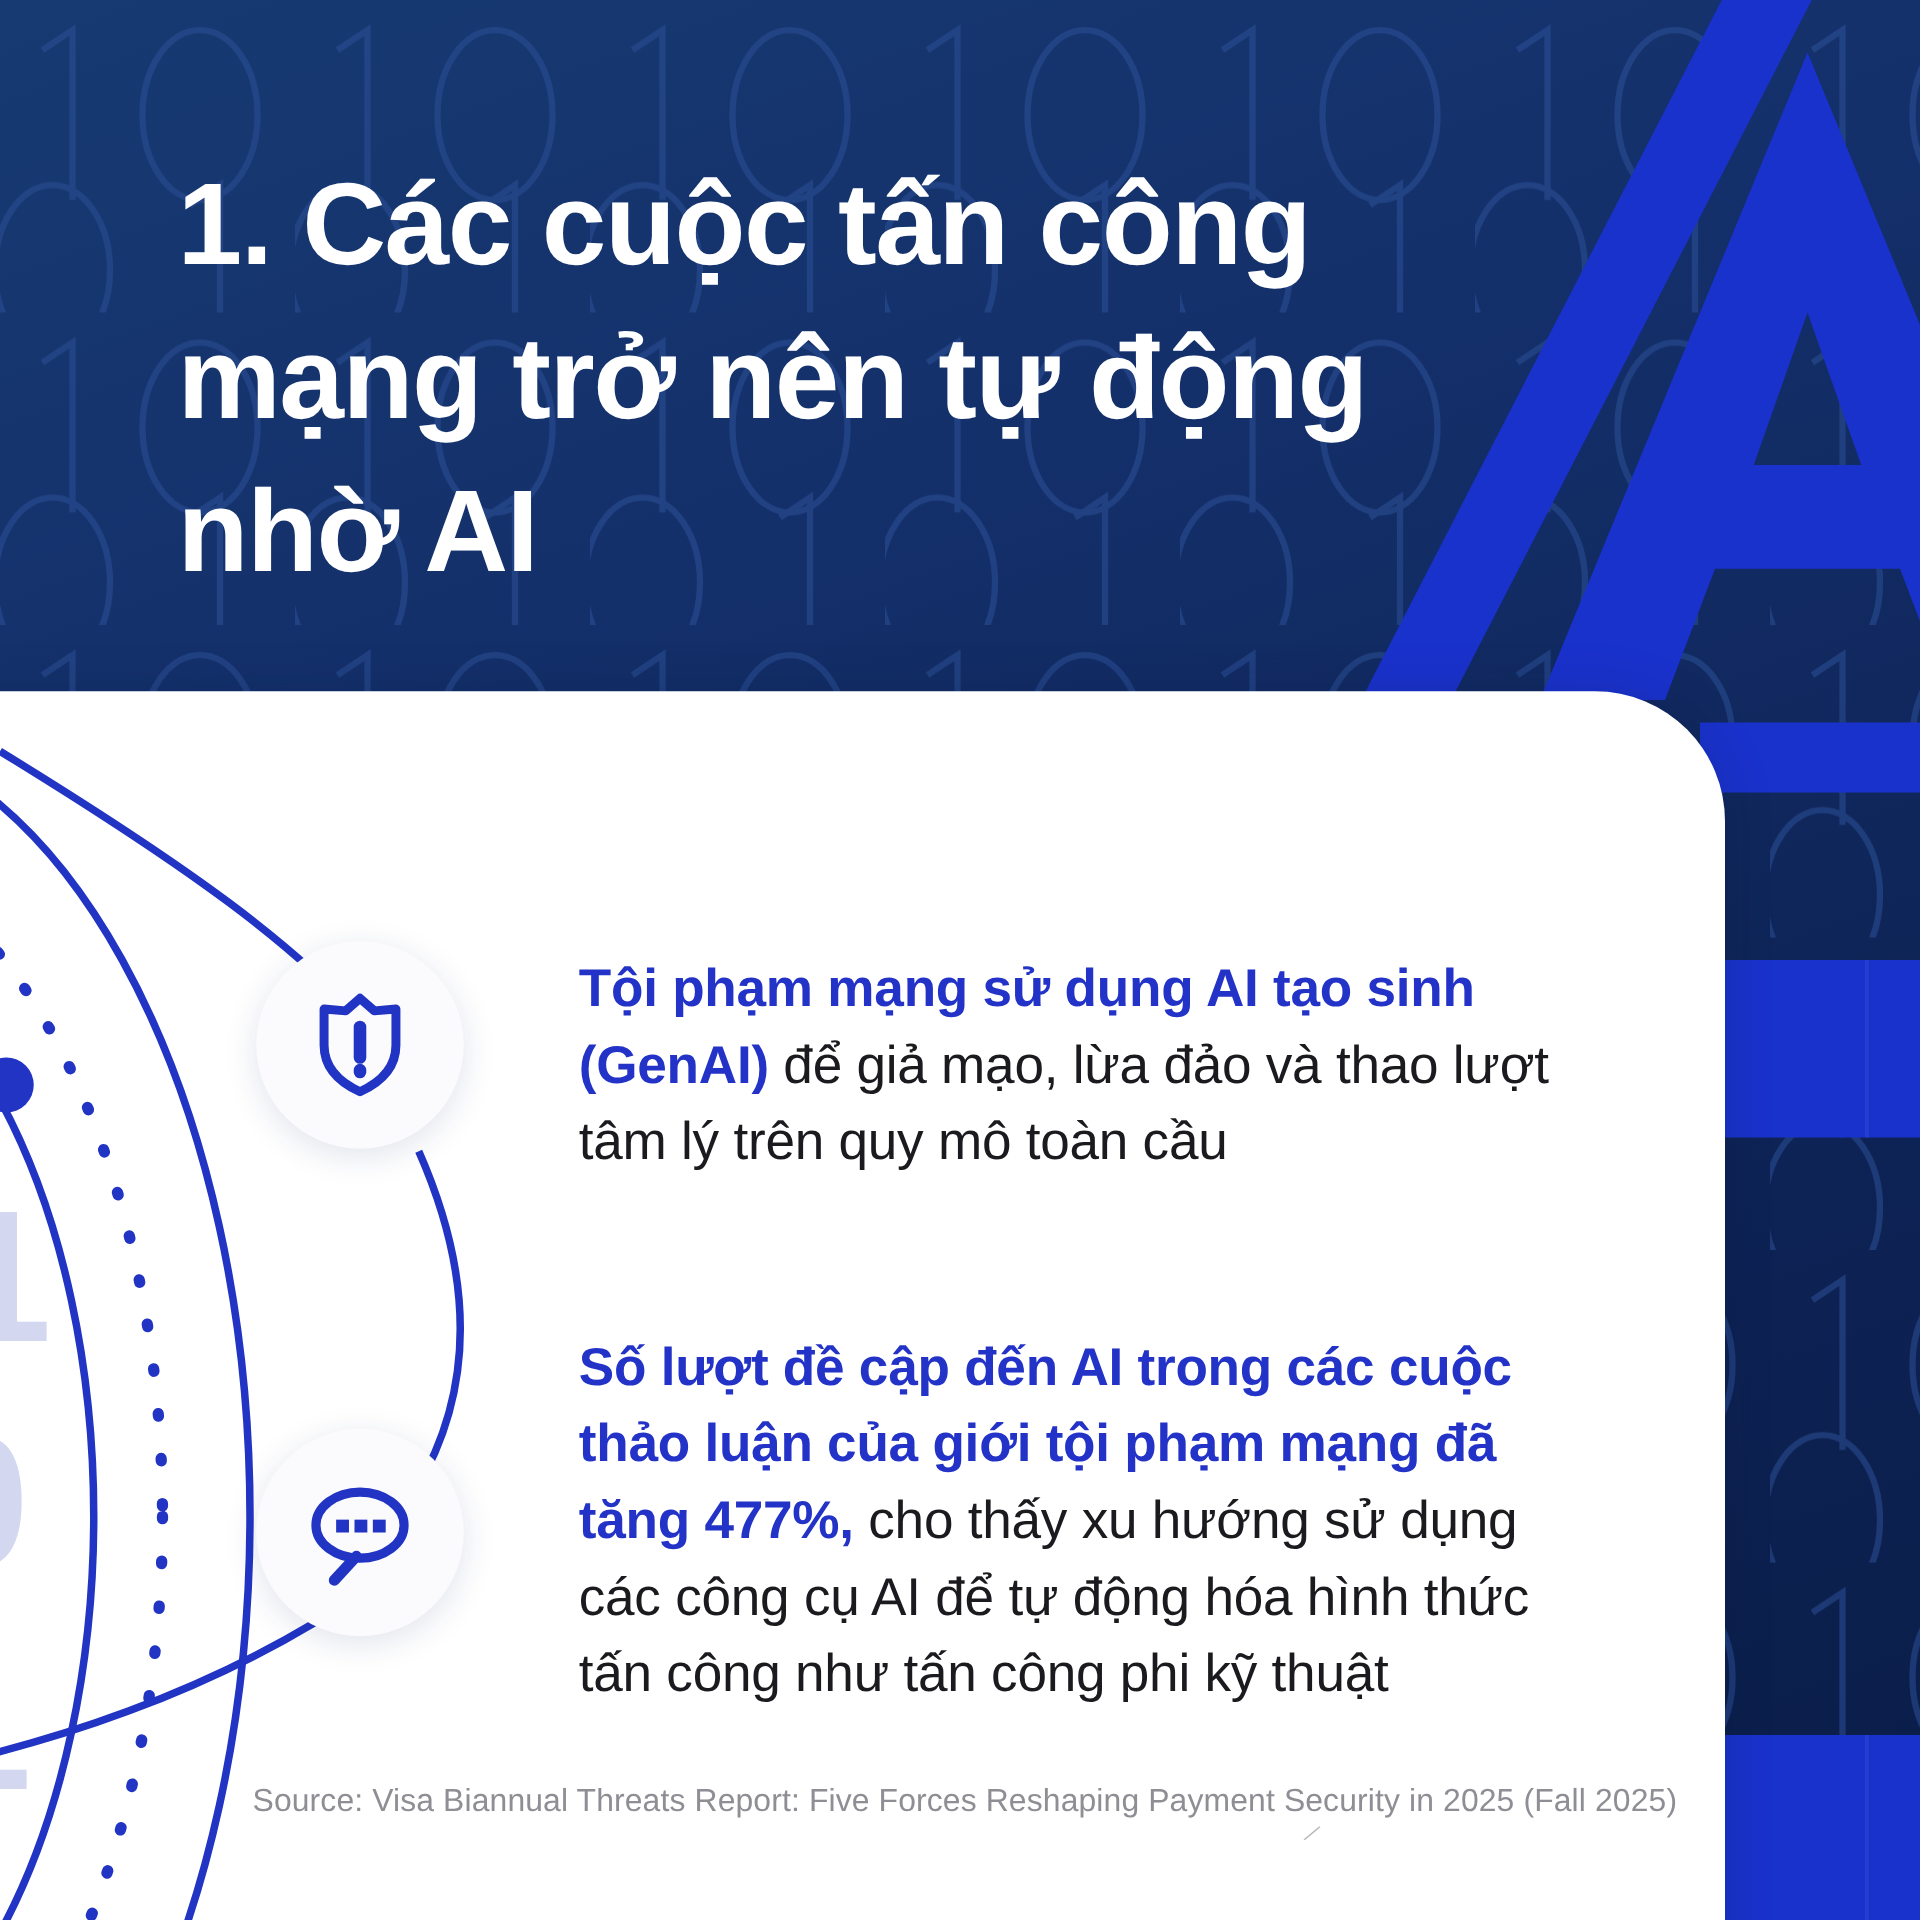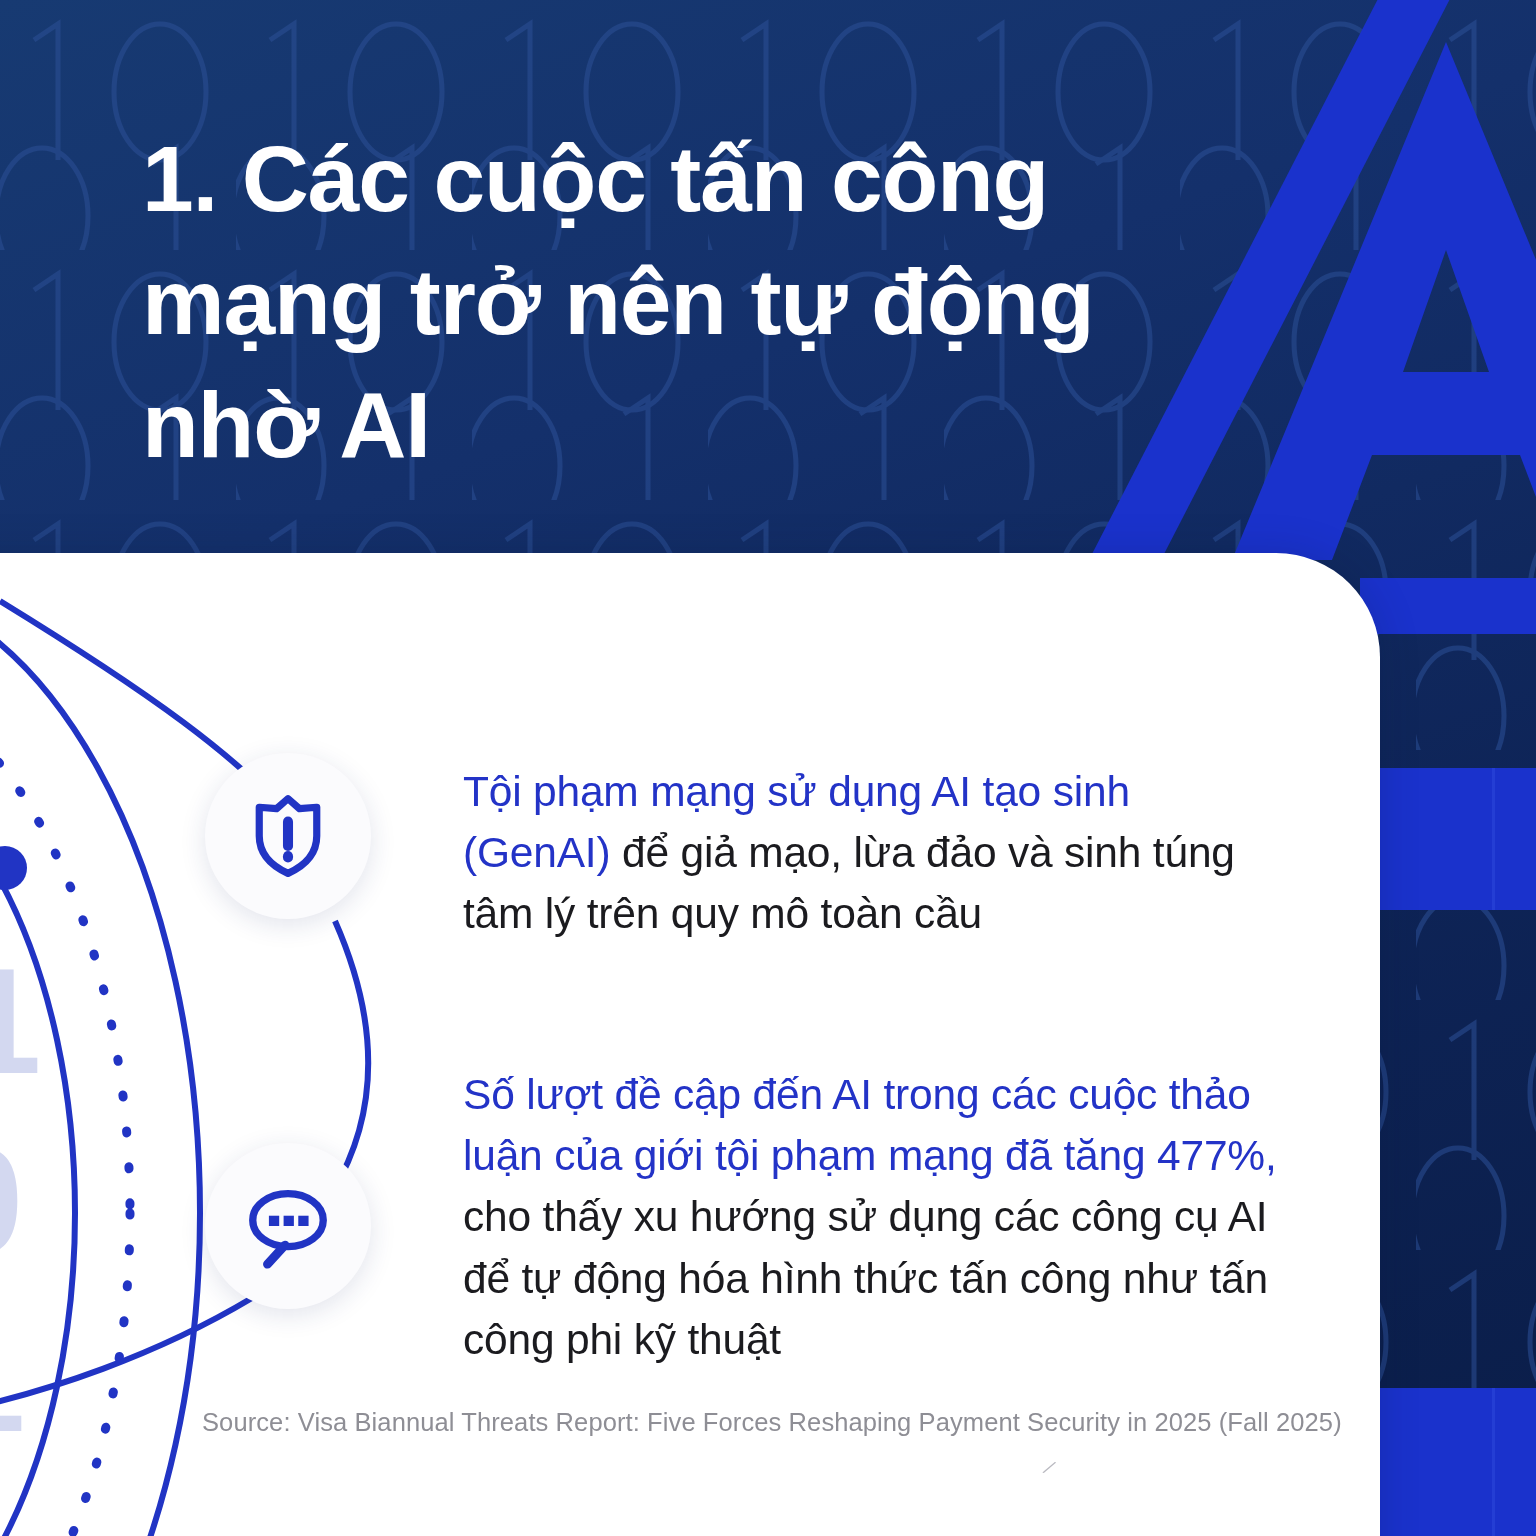--- a/index.html
+++ b/index.html
@@ -94,29 +94,29 @@
     width: 820px;
   }
   .bullet {
     font-size: 42.5px;
     line-height: 1.44;
     color: #1b1b1f;
     letter-spacing: -0.2px;
   }
   .bullet .hl {
     color: #2333c7;
-    font-weight: 400;
+    font-weight: 700;
     text-align: right;
   }
   #bullet-2 { margin-top: 120px; }
 
   .source {
     position: absolute;
     left: 322px;
-    top: 855px;
+    top: 874px;
     font-size: 25.5px;
     color: #8e8e95;
     letter-spacing: 0.1px;
     white-space: nowrap;
   }
   .stray-mark {
     position: absolute;
     left: 586px; top: 740px;
     width: 12px; height: 16px;
     color: #b9b9c0;
@@ -225,21 +225,21 @@
             <rect x="29" y="25" width="7" height="7"></rect>
             <rect x="39" y="25" width="7" height="7"></rect>
           </g>
         </svg>
       </span>
     </div>
 
     <div class="content">
 
       <p class="bullet" id="bullet-1">
-        <span class="hl">Tội phạm mạng sử dụng AI tạo sinh (GenAI)</span><span> để giả mạo, lừa đảo và sinh túng tâm lý trên quy mô toàn cầu</span>
+        <span class="hl">Tội phạm mạng sử dụng AI tạo sinh (GenAI)</span><span> để giả mạo, lừa đảo và thao lượt tâm lý trên quy mô toàn cầu</span>
       </p>
 
       <p class="bullet" id="bullet-2">
         <span class="hl">Số lượt đề cập đến AI trong các cuộc thảo luận của giới tội phạm mạng đã tăng 477%,</span><span> cho thấy xu hướng sử dụng các công cụ AI để tự động hóa hình thức tấn công như tấn công phi kỹ thuật</span>
       </p>
 
       <span class="stray-mark">⁄</span>
     </div>
 
     <div class="source">Source: Visa Biannual Threats Report: Five Forces Reshaping Payment Security in 2025 (Fall 2025)</div>

